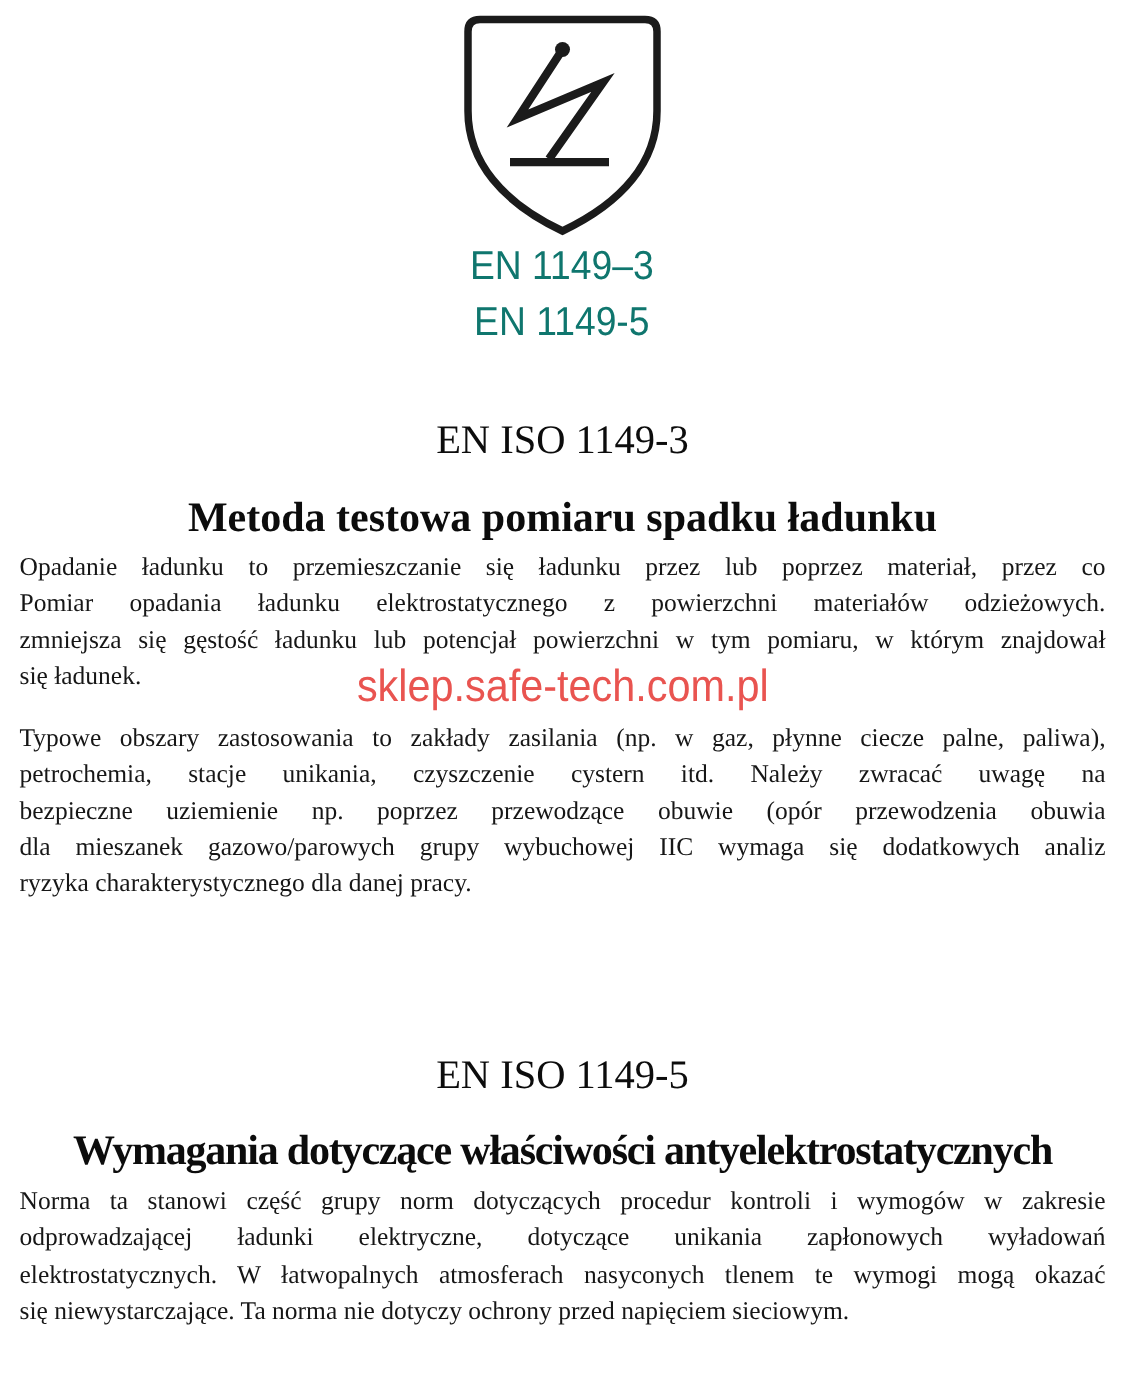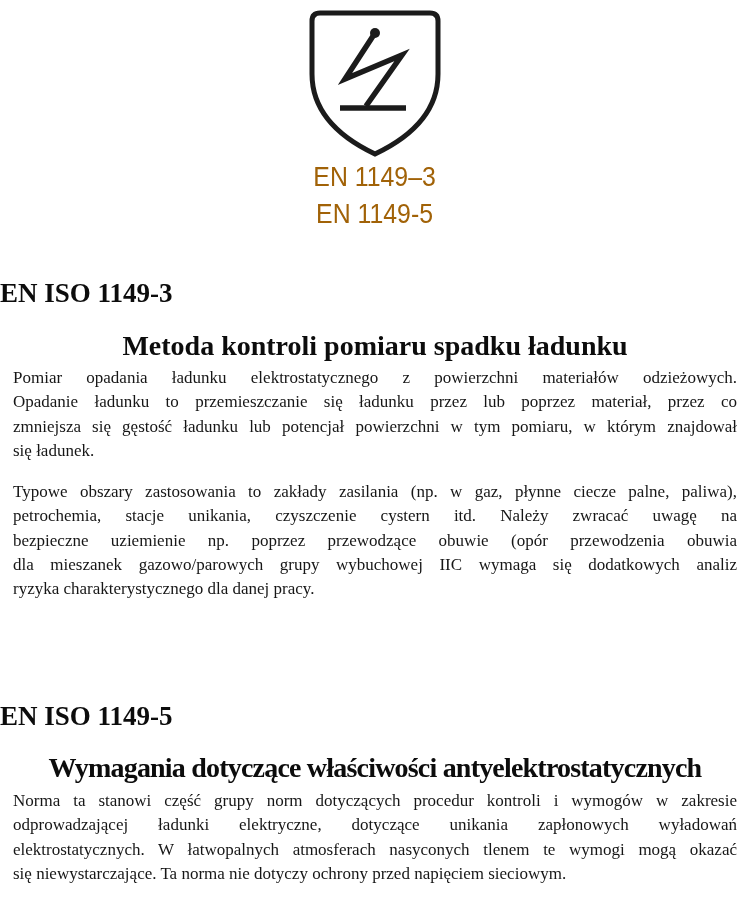--- a/index.html
+++ b/index.html
@@ -14,29 +14,29 @@
 
   
   .shield-wrap { position:absolute; top:8px; left:0; width:100%; text-align:center; }
 
   
   .en-labels {
     position:absolute; top:159px; left:0; width:100%;
     text-align:center;
     font-family:"Liberation Sans", sans-serif;
     font-size:27px; line-height:37px;
-    color:#a16207;
+    color:#0f766e;
   }
   .en-labels .lbl { display:inline-block; transform:scaleX(0.92); transform-origin:center; }
 
   
   .std-heading {
     position:absolute; left:0; width:100%;
-    text-align:left;
-    font-weight:bold; font-size:27px;
+    text-align:center;
+    font-weight:normal; font-size:27px;
     color:#0c0c0c; white-space:nowrap;
   }
   #std1 { top:278px; }
   #std2 { top:701px; }
 
   
   .doc-title {
     position:absolute; left:0; width:100%;
     text-align:center;
     font-weight:bold; font-size:28px;
@@ -81,29 +81,32 @@
       </g>
     </svg>
   </div>
 
   <div class="en-labels">
     <div><span class="lbl">EN 1149–3</span></div>
     <div><span class="lbl">EN 1149-5</span></div>
   </div>
 
   <div class="std-heading" id="std1">EN ISO 1149-3</div>
-  <div class="doc-title" id="title1">Metoda kontroli pomiaru spadku ładunku</div>
+  <div class="doc-title" id="title1">Metoda testowa pomiaru spadku ładunku</div>
 
   <div class="para" id="p1">
+    <div class="line">Opadanie ładunku to przemieszczanie się ładunku przez lub poprzez materiał, przez co</div>
     <div class="line">Pomiar opadania ładunku elektrostatycznego z powierzchni materiałów odzieżowych.</div>
-    <div class="line">Opadanie ładunku to przemieszczanie się ładunku przez lub poprzez materiał, przez co</div>
     <div class="line">zmniejsza się gęstość ładunku lub potencjał powierzchni w tym pomiaru, w którym znajdował</div>
     <div class="line last">się ładunek.</div>
   </div>
 
+  <div class="watermark" style="color: rgb(233, 84, 80);">
+    <span class="wm-inner">sklep.safe-tech.com.pl</span>
+  </div>
 
   <div class="para" id="p2">
     <div class="line">Typowe obszary zastosowania to zakłady zasilania (np. w gaz, płynne ciecze palne, paliwa),</div>
     <div class="line">petrochemia, stacje unikania, czyszczenie cystern itd. Należy zwracać uwagę na</div>
     <div class="line">bezpieczne uziemienie np. poprzez przewodzące obuwie (opór przewodzenia obuwia</div>
     <div class="line">dla mieszanek gazowo/parowych grupy wybuchowej IIC wymaga się dodatkowych analiz</div>
     <div class="line last">ryzyka charakterystycznego dla danej pracy.</div>
   </div>
 
   <div class="std-heading" id="std2">EN ISO 1149-5</div>

